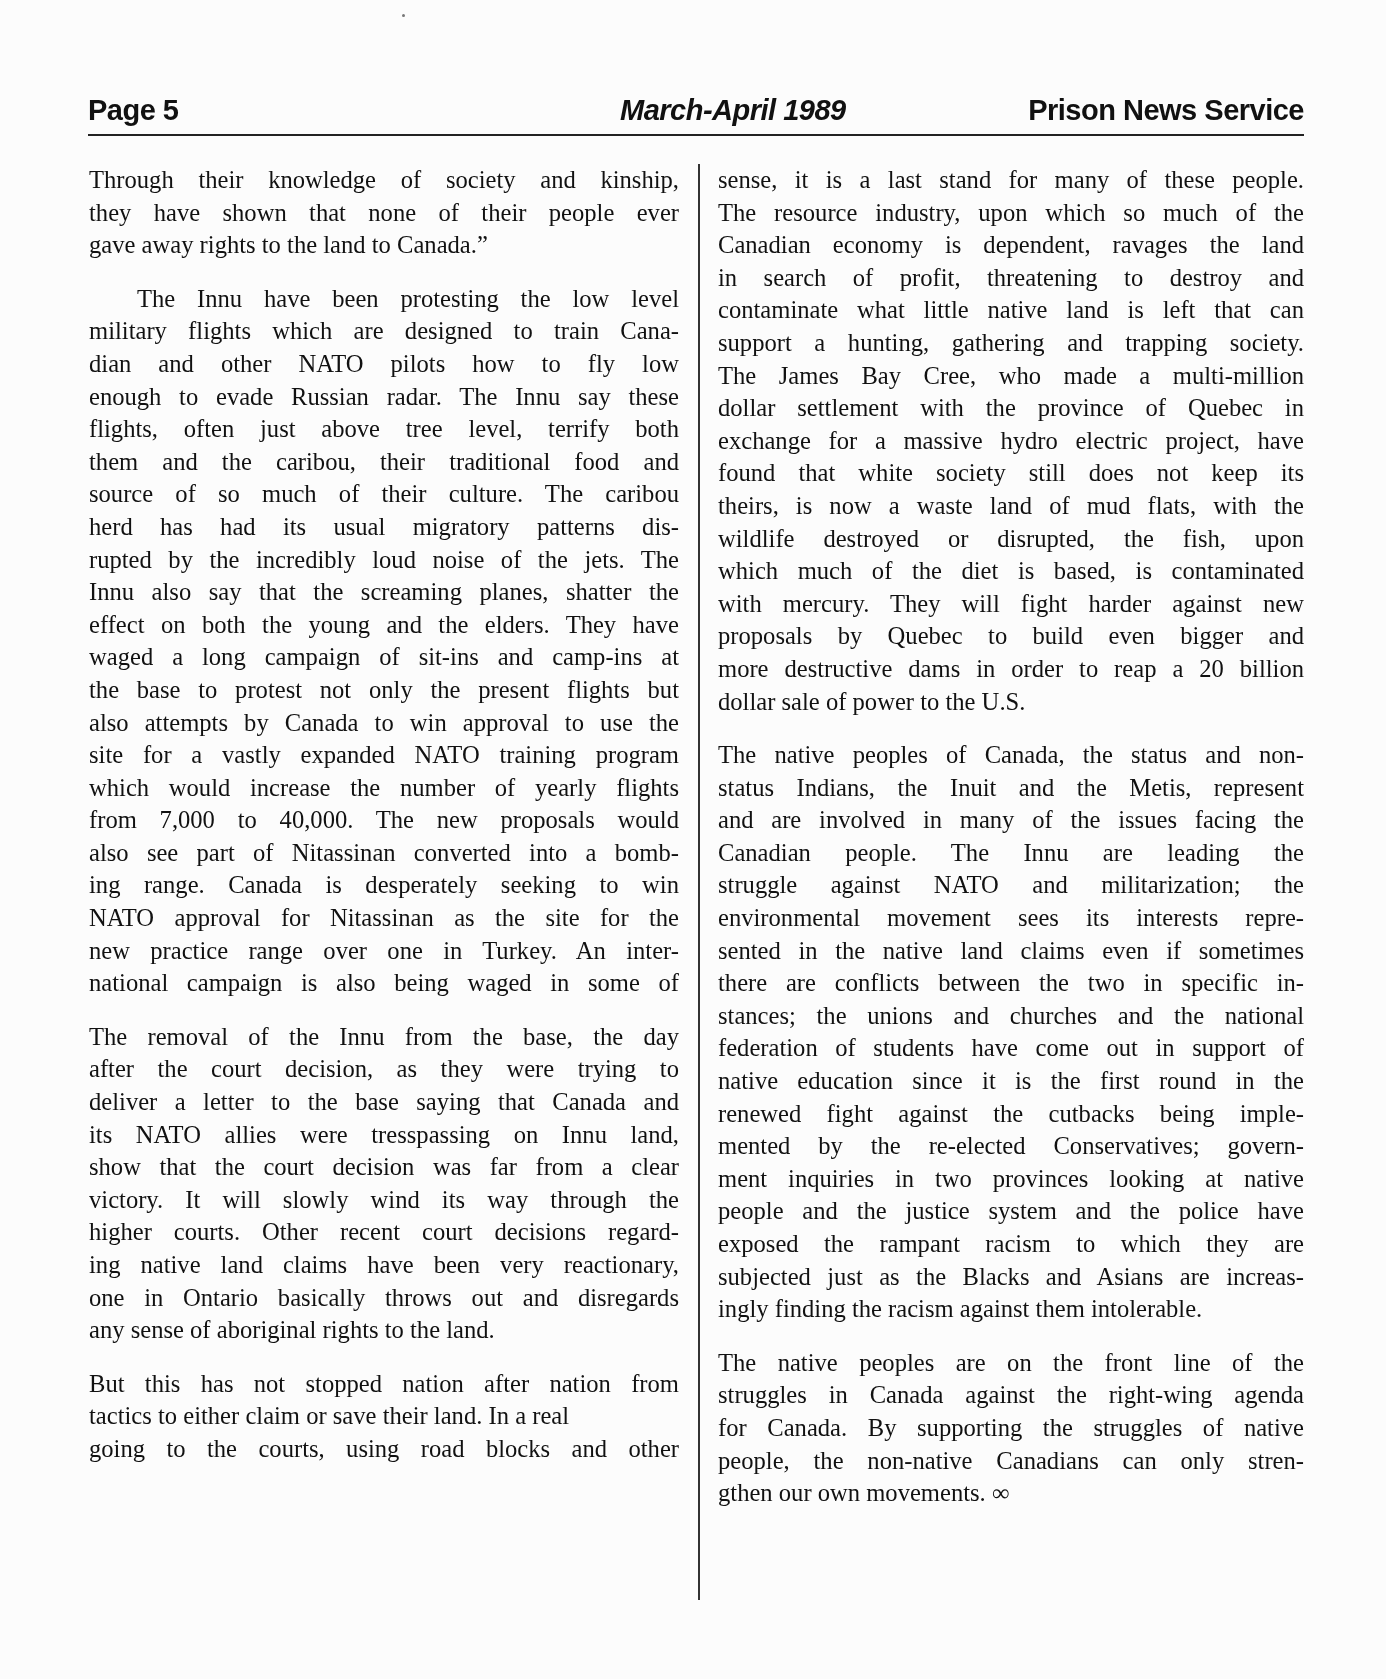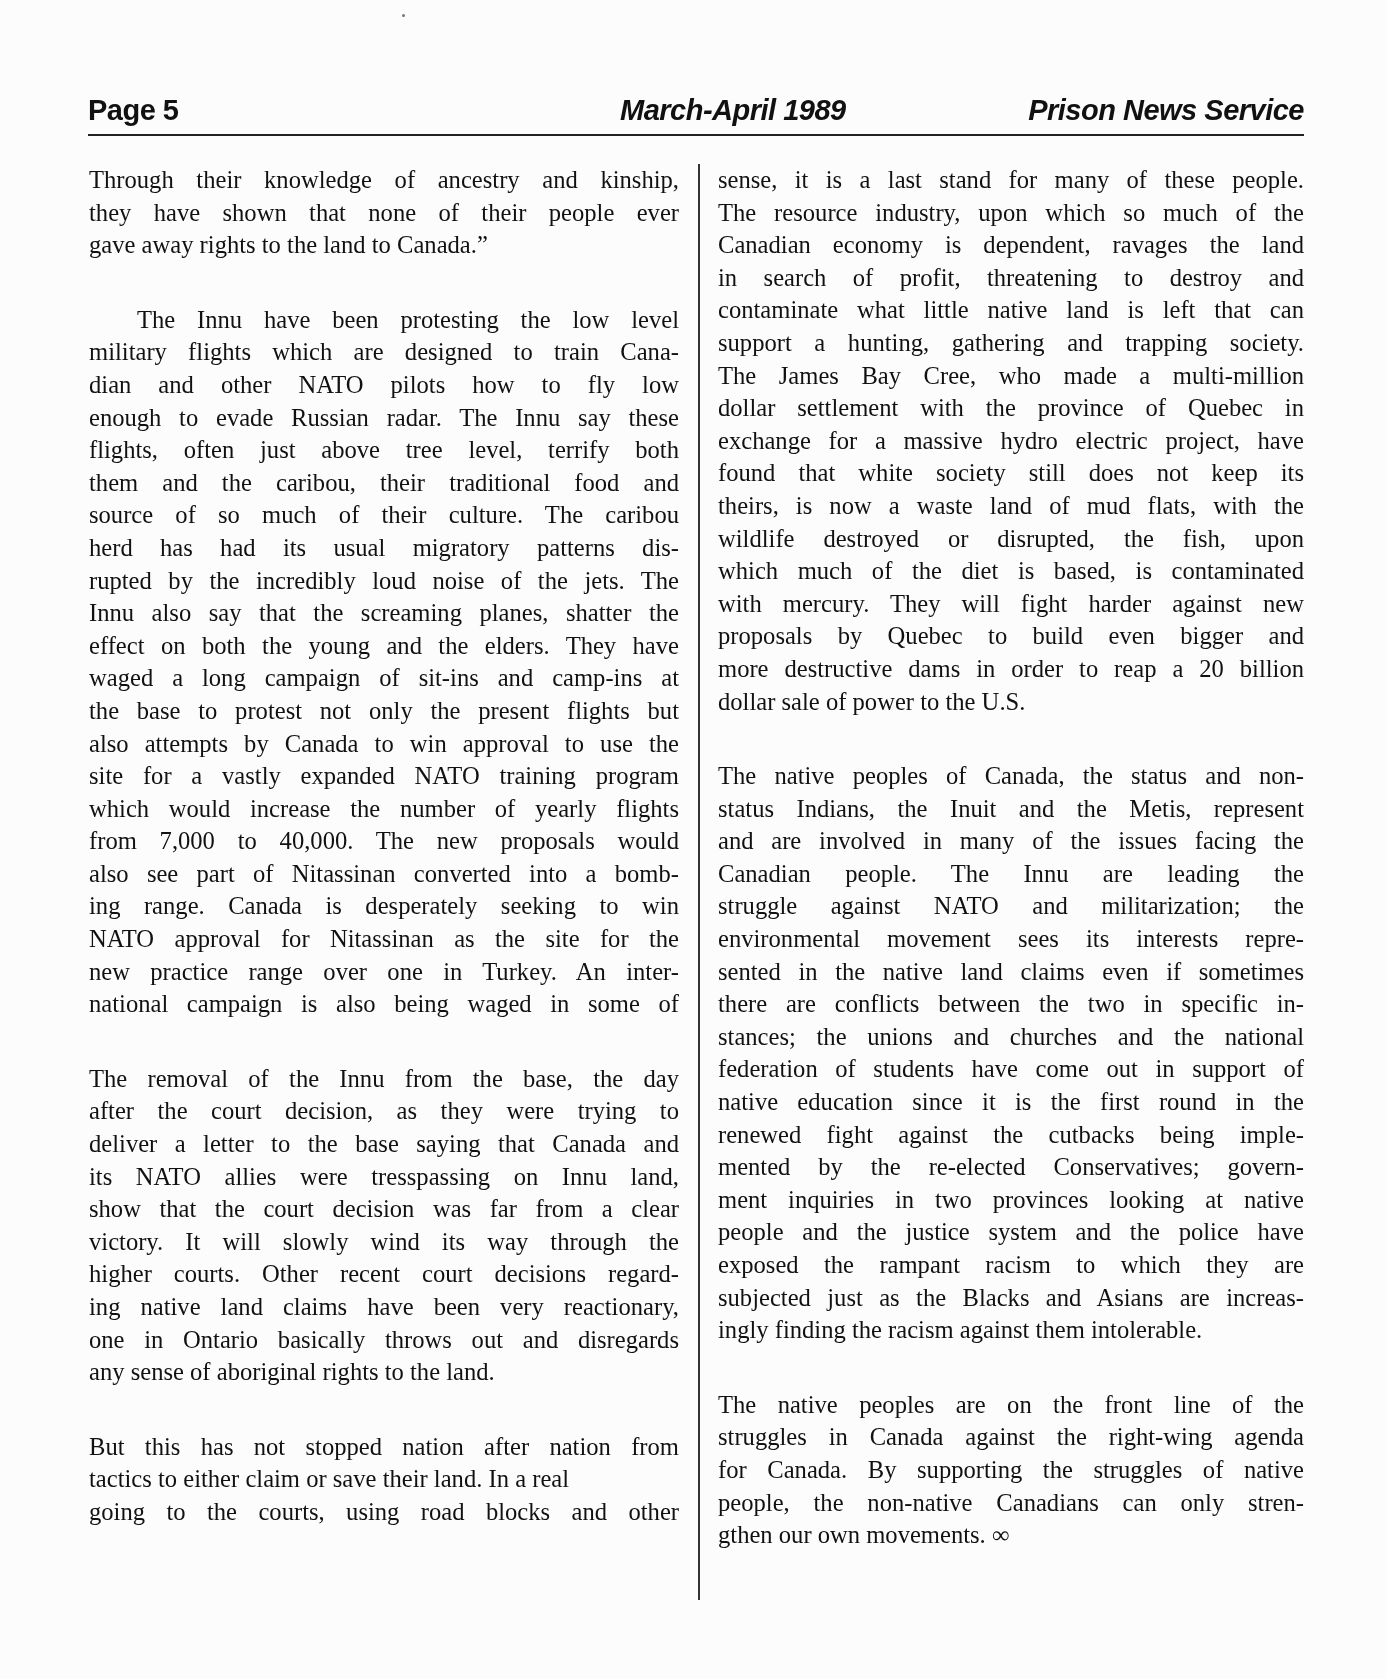--- a/index.html
+++ b/index.html
@@ -49,21 +49,20 @@
       position: absolute;
       left: 532px;
       top: 0;
       letter-spacing: -0.5px;
       font-style: italic;
     }
     .header .pub-name {
       position: absolute;
       right: 0;
       top: 0;
-      font-style: italic;
       letter-spacing: -0.5px;
     }
     .header-rule {
       position: absolute;
       left: 88px;
       top: 134px;
       width: 1216px;
       height: 0;
       border-top: 2px solid #222;
     }
@@ -90,21 +89,21 @@
       width: 590px;
     }
     .column.right {
       left: 718px;
       width: 586px;
     }
     .para {
       margin: 0;
     }
     .para.gap {
-      margin-top: 42px;
+      margin-top: 21px;
     }
     .line {
       display: block;
       text-align: justify;
       text-align-last: justify;
       white-space: nowrap;
       overflow: visible;
     }
     .line.last {
       text-align-last: left;
@@ -118,21 +117,21 @@
 
   <div class="header">
     <span class="page-num">Page 5</span>
     <span class="issue-date">March-April 1989</span>
     <span class="pub-name">Prison News Service</span>
   </div>
   <div class="header-rule"></div>
 
   <div class="column left">
       <div class="para">
-        <span class="line">Through their knowledge of ancestry and kinship,</span>
+        <span class="line">Through their knowledge of society and kinship,</span>
         <span class="line">they have shown that none of their people ever</span>
         <span class="line last">gave away rights to the land to Canada.”</span>
       </div>
       <div class="para gap">
         <span class="line" style="padding-left: 48px;">The Innu have been protesting the low level</span>
         <span class="line">military flights which are designed to train Cana-</span>
         <span class="line">dian and other NATO pilots how to fly low</span>
         <span class="line">enough to evade Russian radar. The Innu say these</span>
         <span class="line">flights, often just above tree level, terrify both</span>
         <span class="line">them and the caribou, their traditional food and</span>

